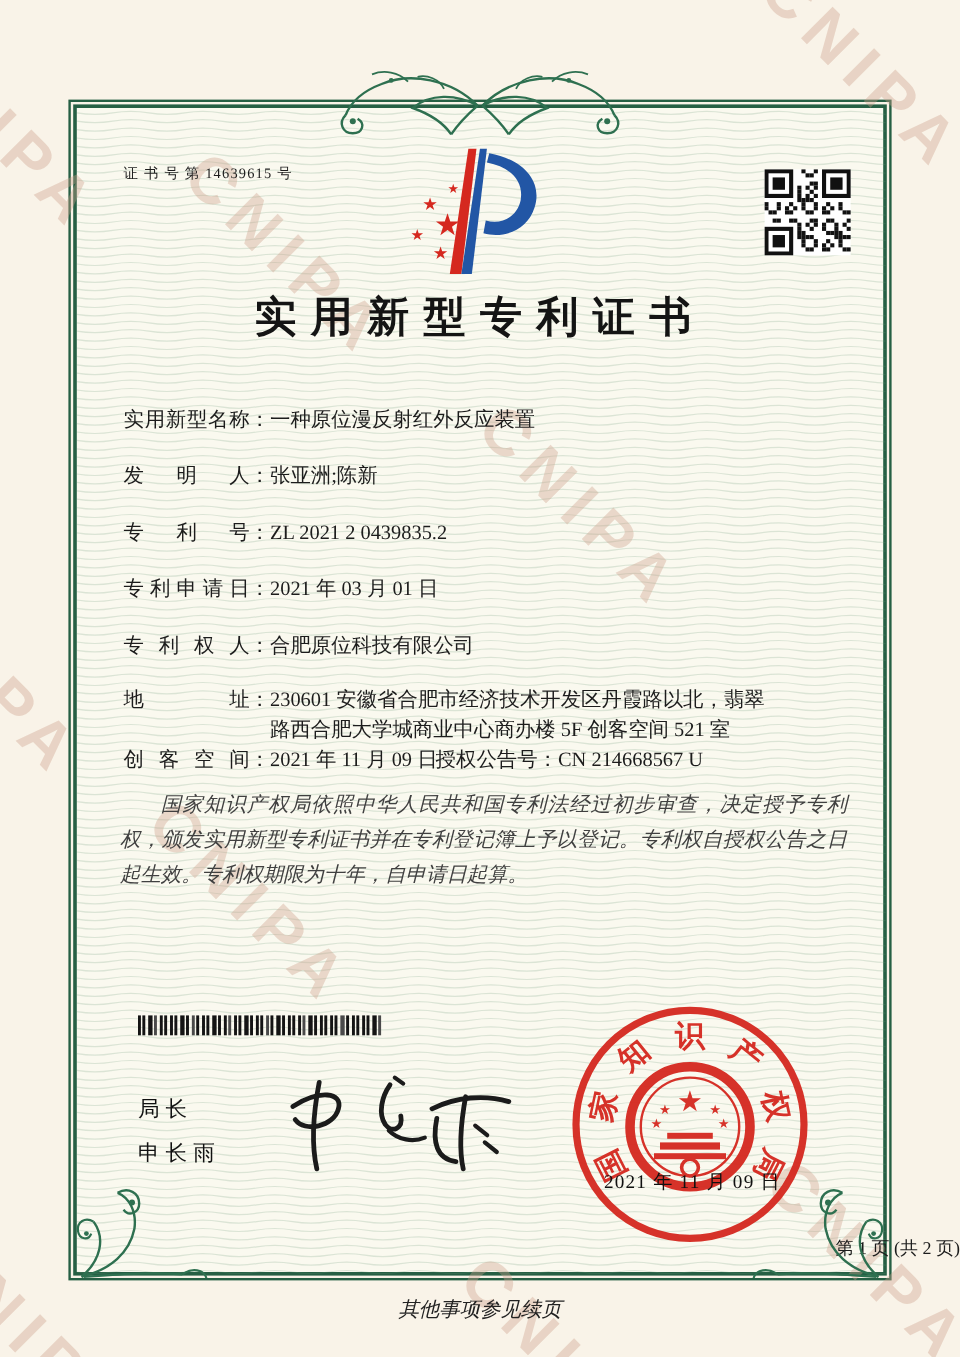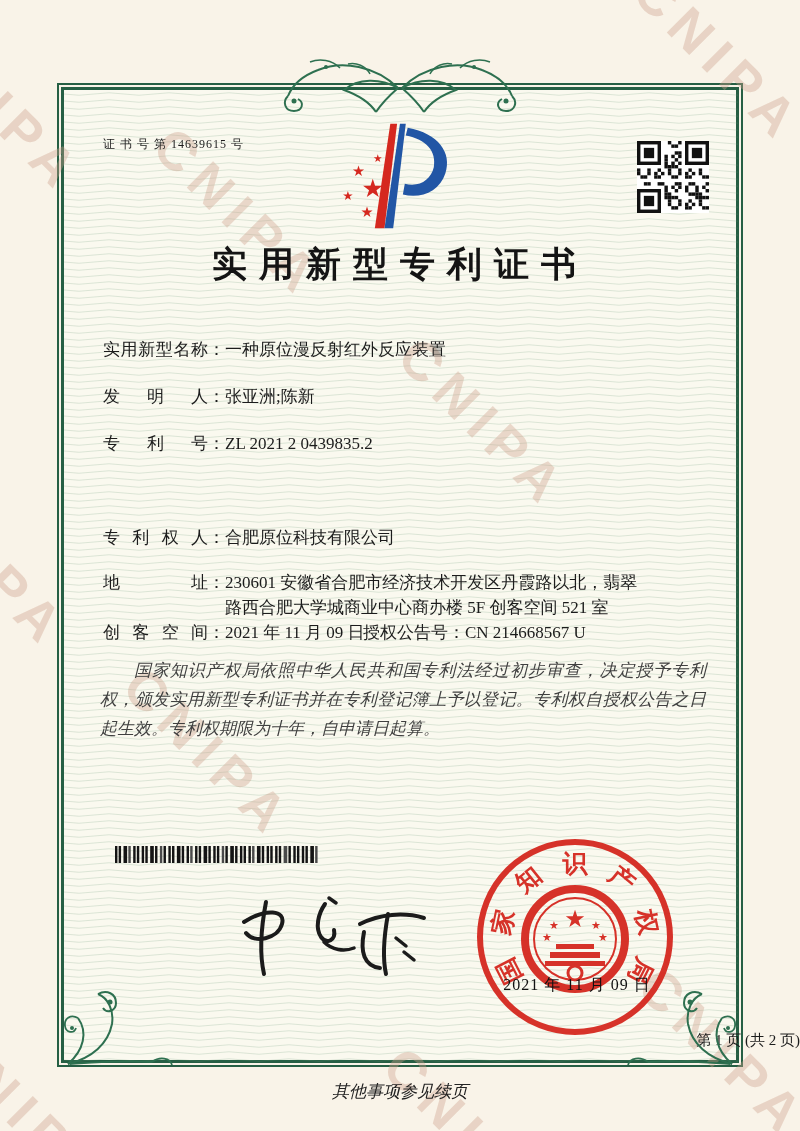--- a/index.html
+++ b/index.html
@@ -387,20 +387,23 @@
 
   <div class="content field-row" id="row-0">
     <span class="f-label">实用新型名称</span><span class="f-colon">：</span><span class="f-value">一种原位漫反射红外反应装置</span>
   </div>
   <div class="content field-row" id="row-1">
     <span class="f-label">发明人</span><span class="f-colon">：</span><span class="f-value">张亚洲;陈新</span>
   </div>
   <div class="content field-row" id="row-2">
     <span class="f-label">专利号</span><span class="f-colon">：</span><span class="f-value">ZL 2021 2 0439835.2</span>
   </div>
+  <div class="content field-row" id="row-3">
+    <span class="f-label">专利申请日</span><span class="f-colon">：</span><span class="f-value">2021 年 03 月 01 日</span>
+  </div>
   <div class="content field-row" id="row-4">
     <span class="f-label">专利权人</span><span class="f-colon">：</span><span class="f-value">合肥原位科技有限公司</span>
   </div>
   <div class="content field-row" id="row-5">
     <span class="f-label">地址</span><span class="f-colon">：</span><span class="f-value">230601 安徽省合肥市经济技术开发区丹霞路以北，翡翠
 路西合肥大学城商业中心商办楼 5F 创客空间 521 室</span>
   </div>
   <div class="content field-row" id="row-grant">
     <span class="f-label">创客空间</span><span class="f-colon">：</span><span class="f-value">2021 年 11 月 09 日</span>
     <span id="grant-no-group">
@@ -454,20 +457,24 @@
       <rect x="168.60946745562129" y="0" width="3.6390532544378695" height="17" fill="#4a4a4a"></rect>
       <rect x="173.46153846153845" y="0" width="2.42603550295858" height="17" fill="#141414"></rect>
       <rect x="178.31360946745562" y="0" width="2.42603550295858" height="17" fill="#141414"></rect>
       <rect x="181.9526627218935" y="0" width="2.42603550295858" height="17" fill="#141414"></rect>
       <rect x="186.80473372781066" y="0" width="2.42603550295858" height="17" fill="#141414"></rect>
       <rect x="190.44378698224853" y="0" width="2.42603550295858" height="17" fill="#141414"></rect>
       <rect x="195.29585798816566" y="0" width="3.6390532544378695" height="17" fill="#141414"></rect>
       <rect x="200.14792899408283" y="0" width="2.42603550295858" height="17" fill="#4a4a4a"></rect>
     </svg>
 
+  <div class="content" id="director-block">
+    <div id="director-title">局长</div>
+    <div id="director-name">申长雨</div>
+  </div>
 
   <svg class="content" id="signature" width="210" height="100" viewBox="0 0 210 100" fill="none" stroke="#1b1b1b" stroke-width="4" stroke-linecap="round">
     <path d="M38,12 C33,38 31,62 36,84"></path>
     <path d="M16,32 C38,18 58,20 54,34 C50,49 26,54 18,43"></path>
     <path d="M97,14 C90,24 87,38 93,47 C99,55 108,50 106,40"></path>
     <path d="M101,8 l7,5" stroke-width="3.5"></path>
     <path d="M96,52 C104,60 116,62 126,58" stroke-width="3.5"></path>
     <path d="M132,34 C152,24 176,22 196,28"></path>
     <path d="M160,24 C156,46 154,66 158,84"></path>
     <path d="M136,42 C132,62 136,76 152,78"></path>

